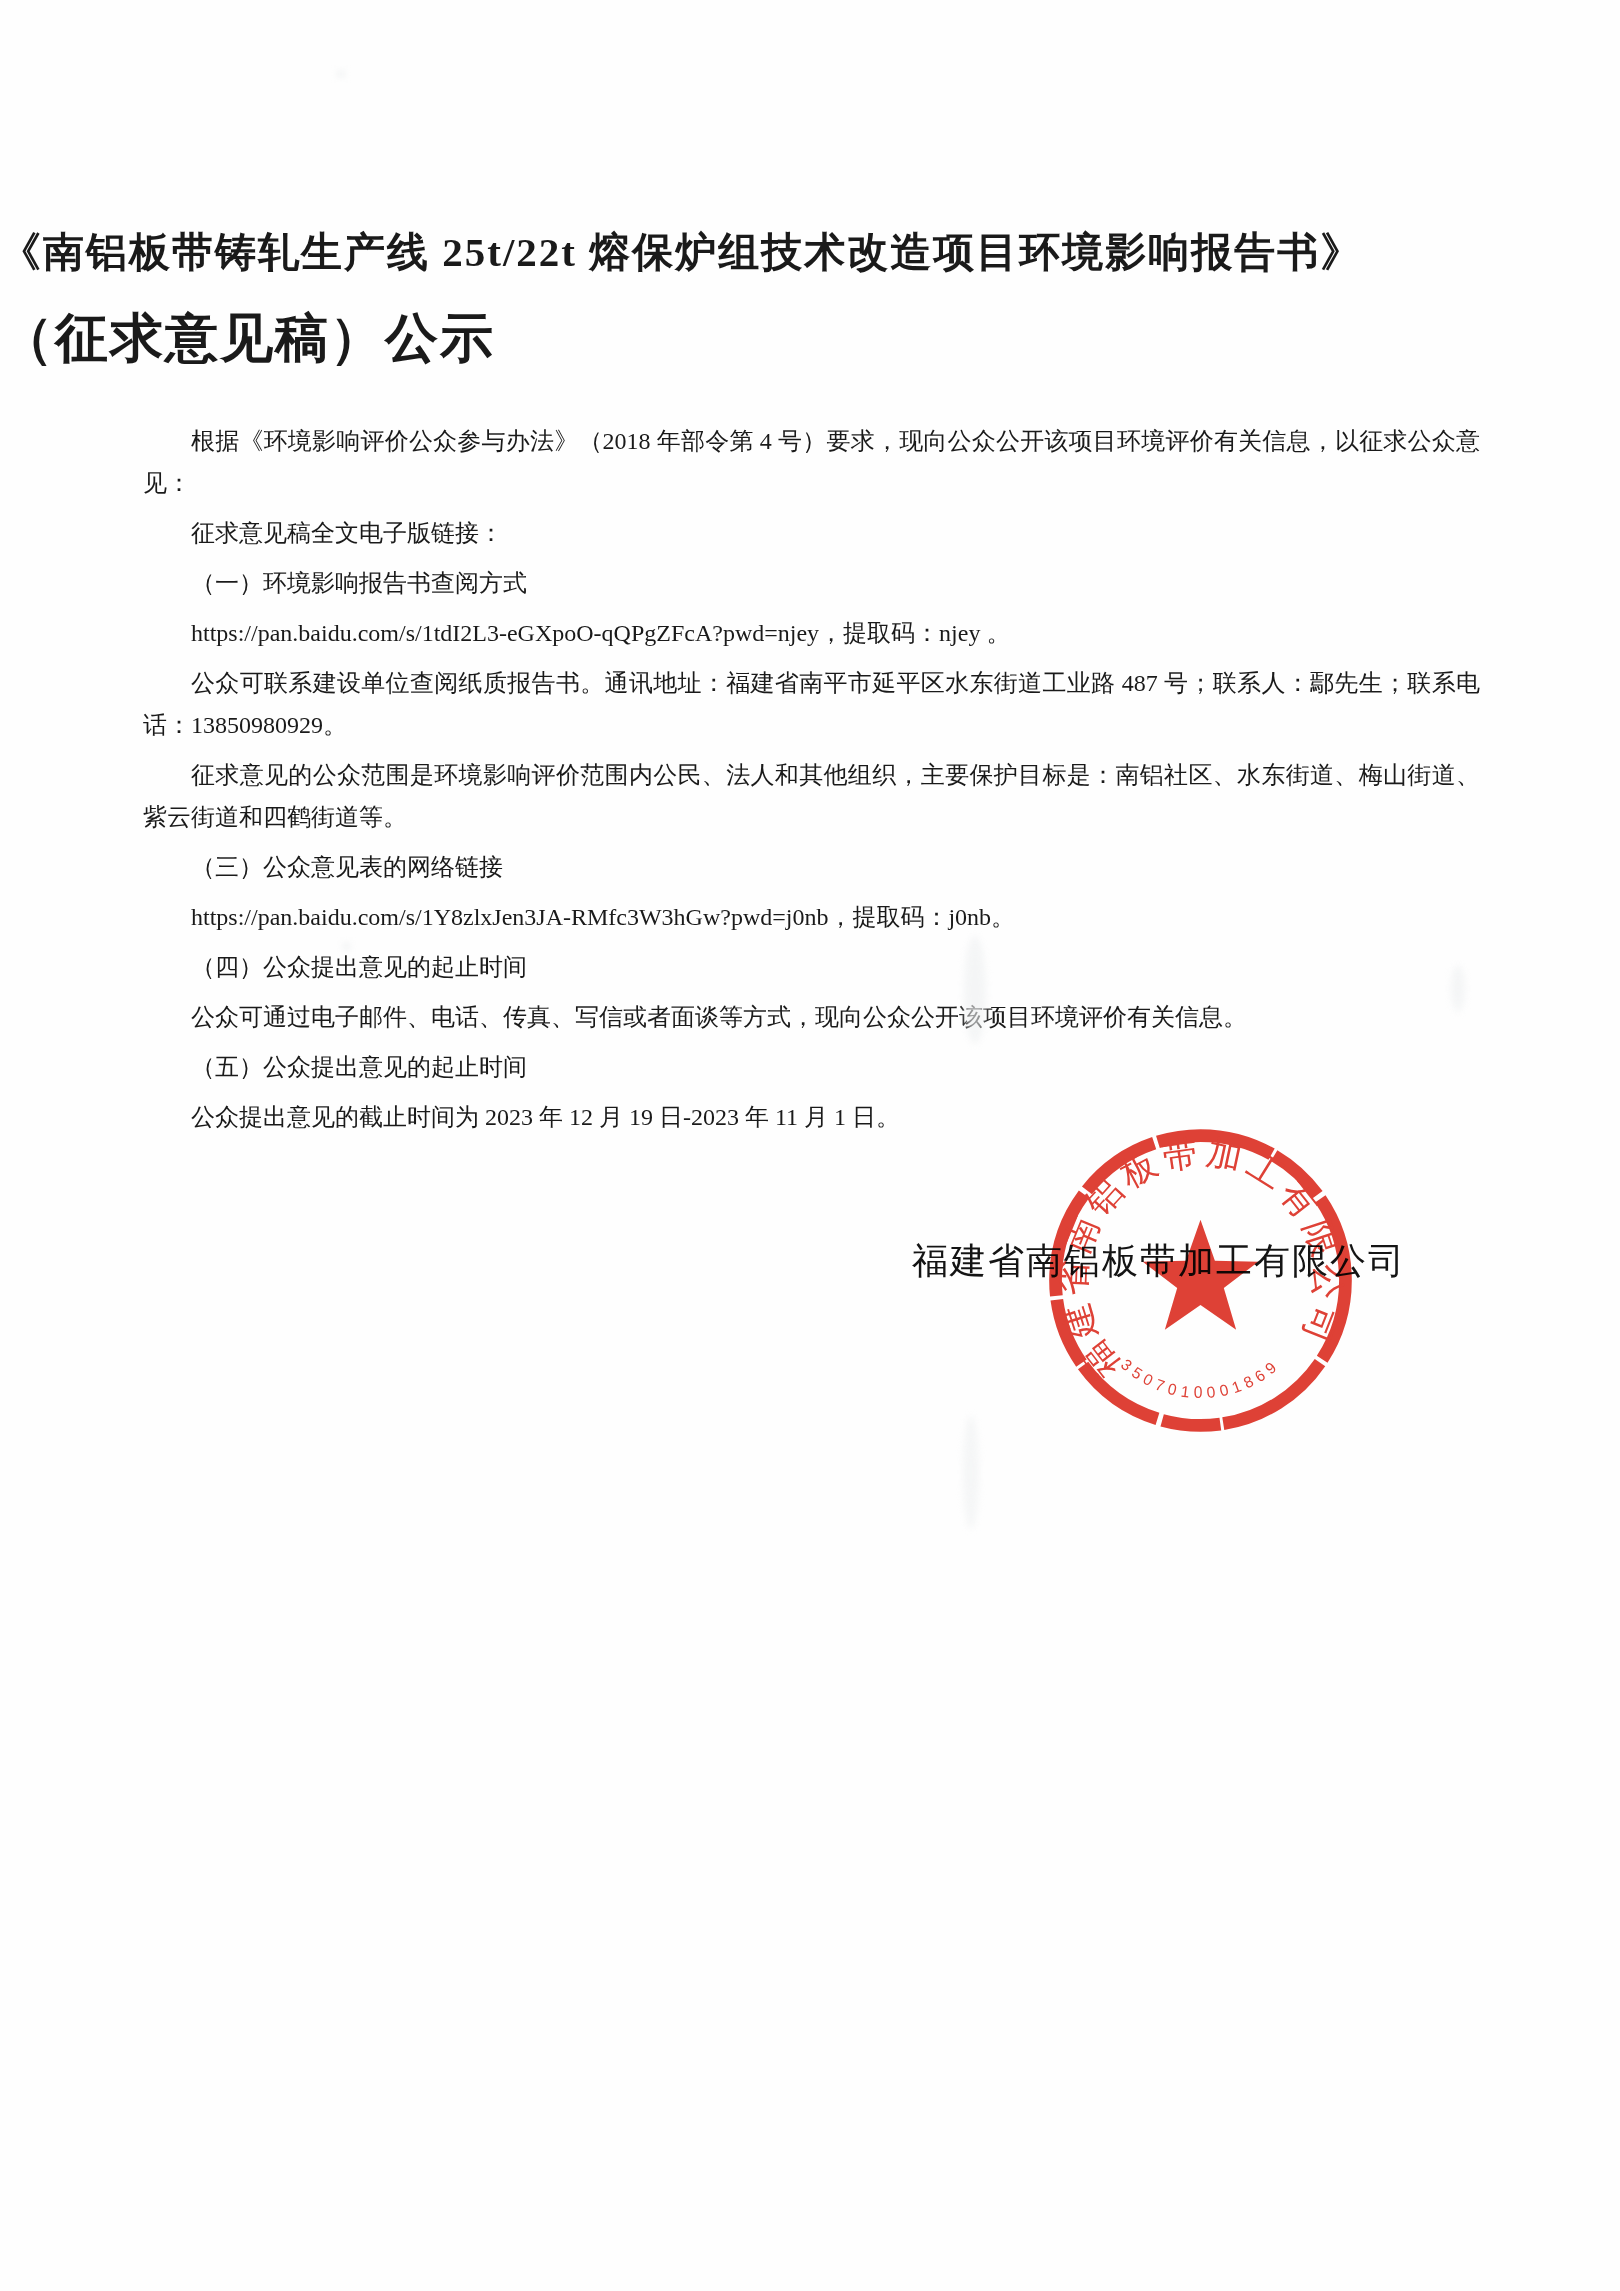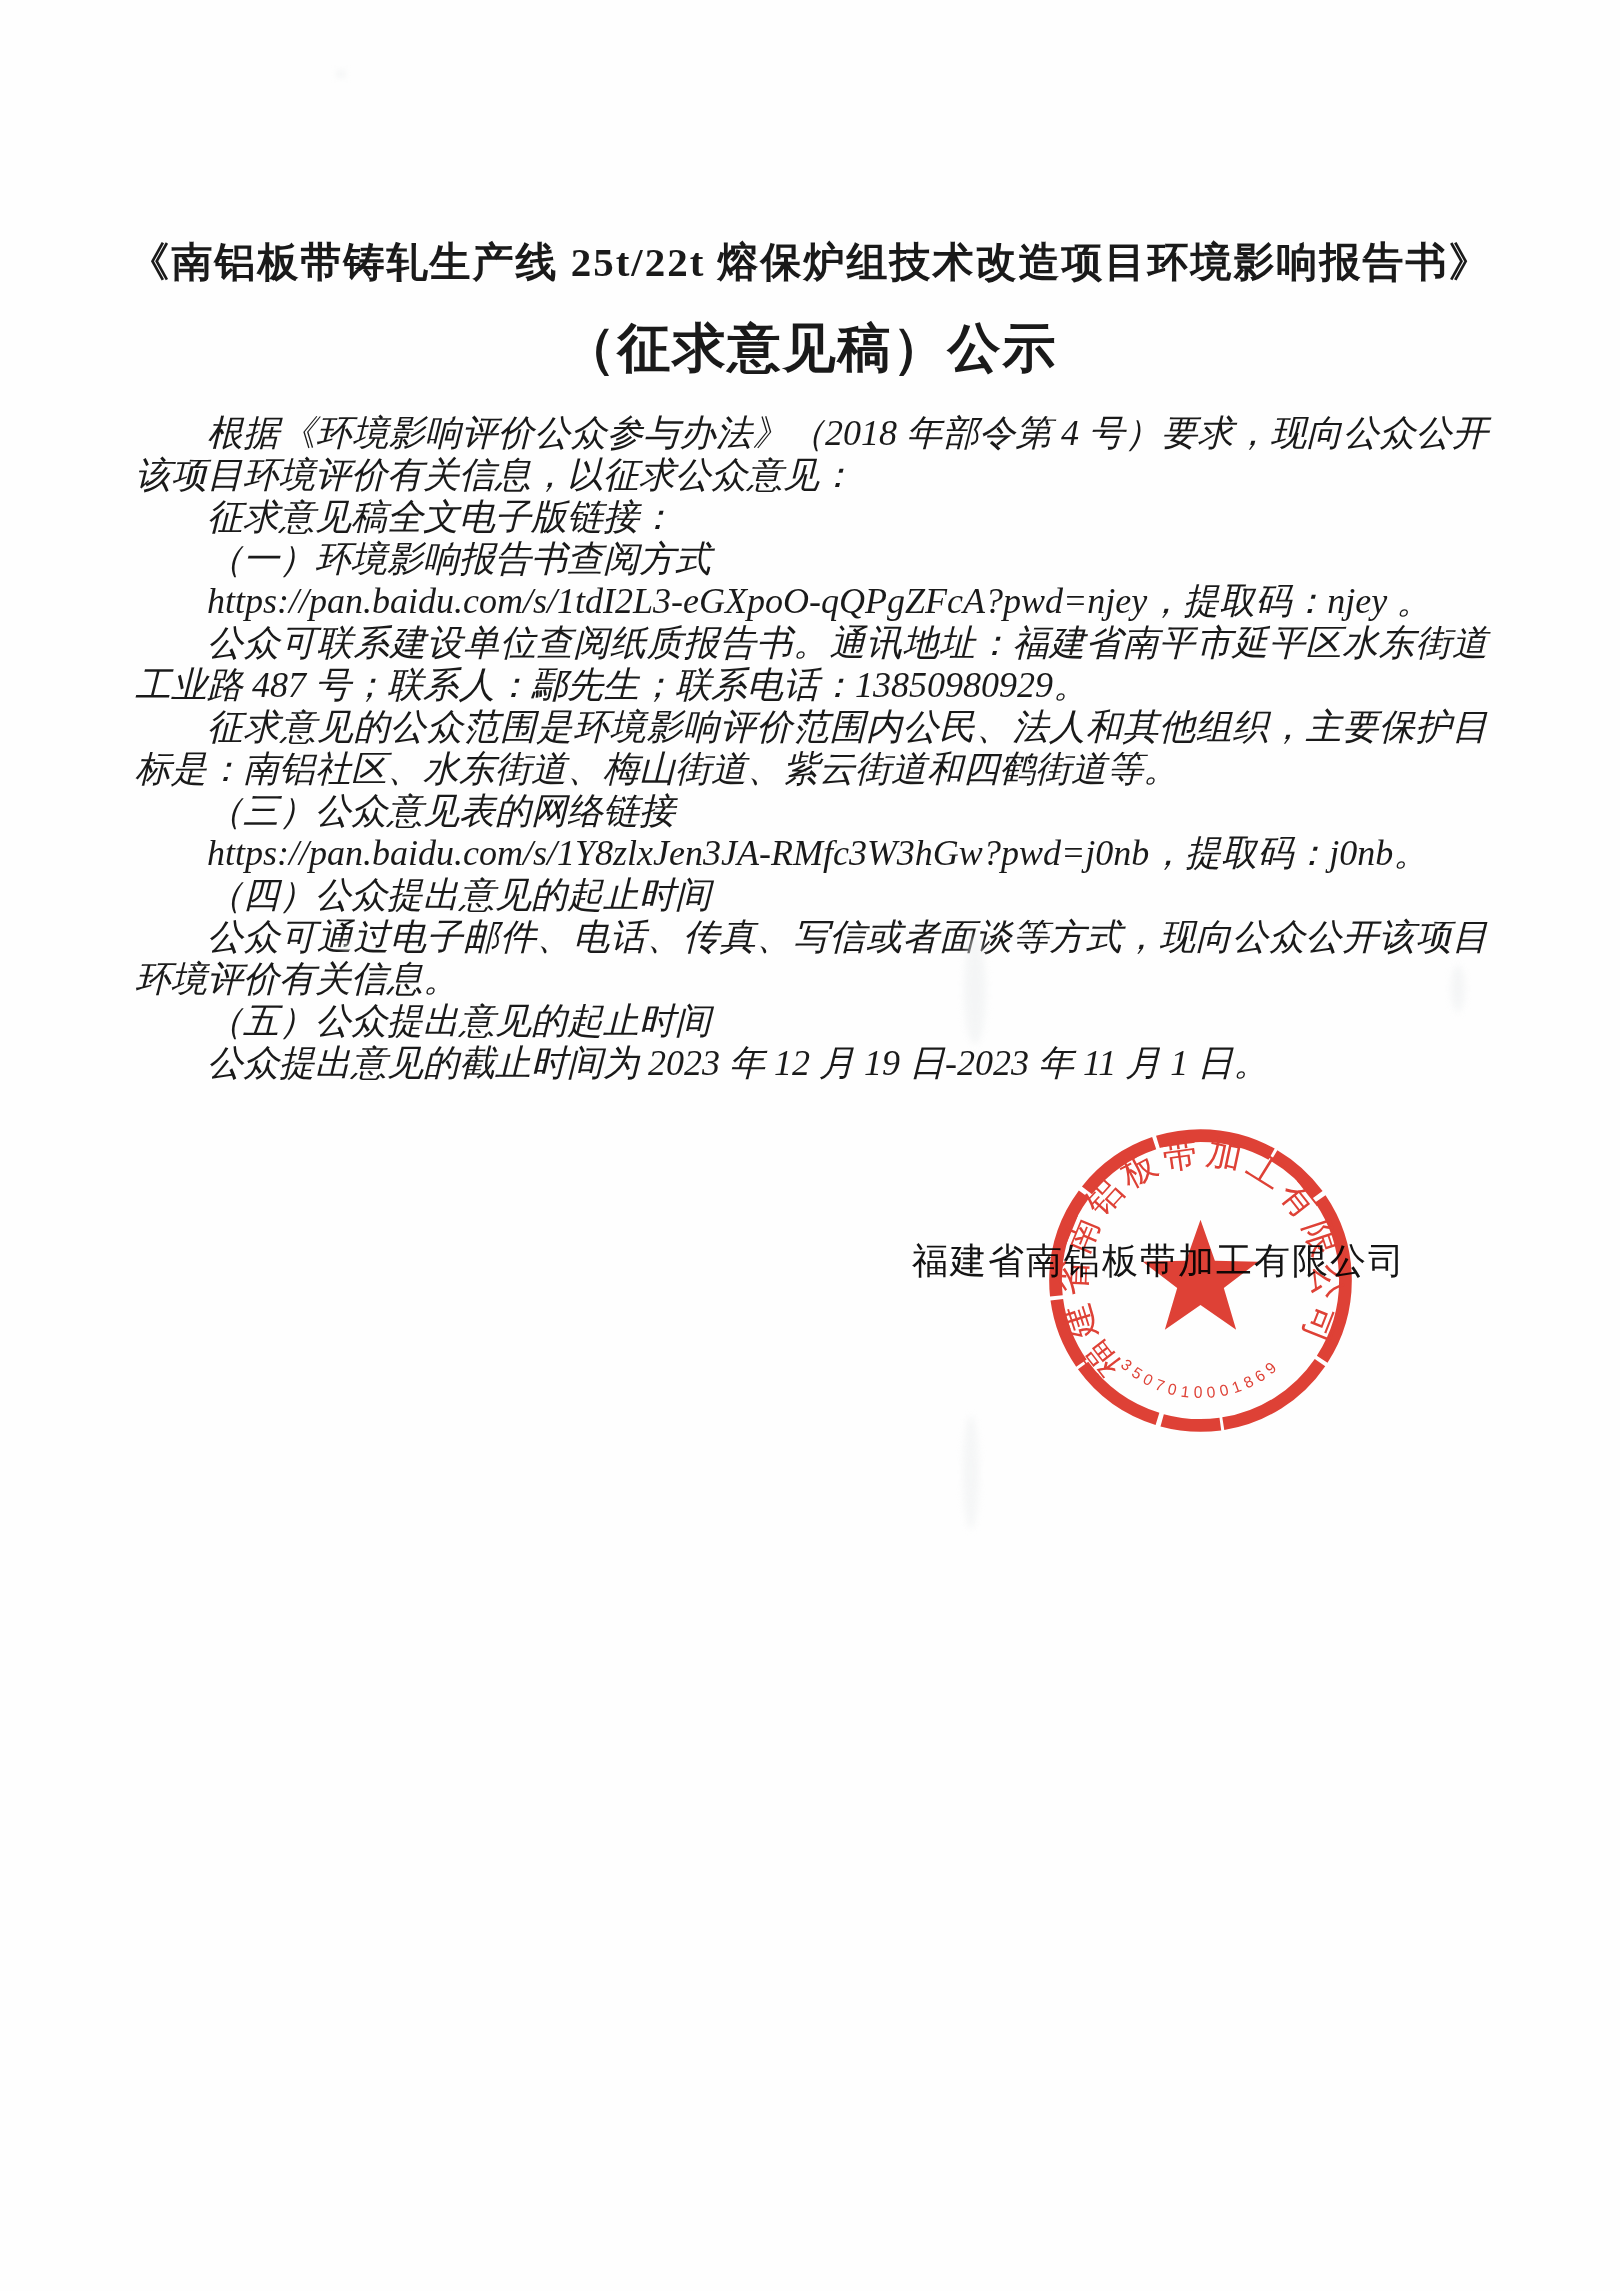--- a/index.html
+++ b/index.html
@@ -9,22 +9,22 @@
     height: 2292px;
     margin: 0 auto;
     background: #fefefe;
     overflow: hidden;
     font-family: "Liberation Serif", "DejaVu Serif", serif;
     color: #1a1a1a;
   }
   .title-block {
     position: absolute;
     left: 0; right: 0;
-    top: 235px;
-    text-align: center;
+    top: 225px;
+    text-align: left;
   }
   .title-line1 {
     font-size: 41px;
     font-weight: bold;
     letter-spacing: 2px;
     line-height: 55px;
     margin: 0;
   }
   .title-line2 {
     font-size: 53px;
@@ -33,27 +33,26 @@
     line-height: 55px;
     margin: 31px 0 0 0;
   }
   .body-block {
     position: absolute;
     left: 135px;
     top: 412px;
     width: 1353px;
   }
   .body-block p {
-    margin: 0;
-    font-size: 36px;
+    margin: 8px;
+    font-size: 24px;
     line-height: 42px;
     text-align: justify;
     text-indent: 2em;
     word-break: break-all;
-    font-style: italic;
   }
   .signature {
     position: absolute;
     left: 912px;
     top: 1237px;
     font-size: 36px;
     letter-spacing: 2px;
     white-space: nowrap;
     color: #141414;
   }

